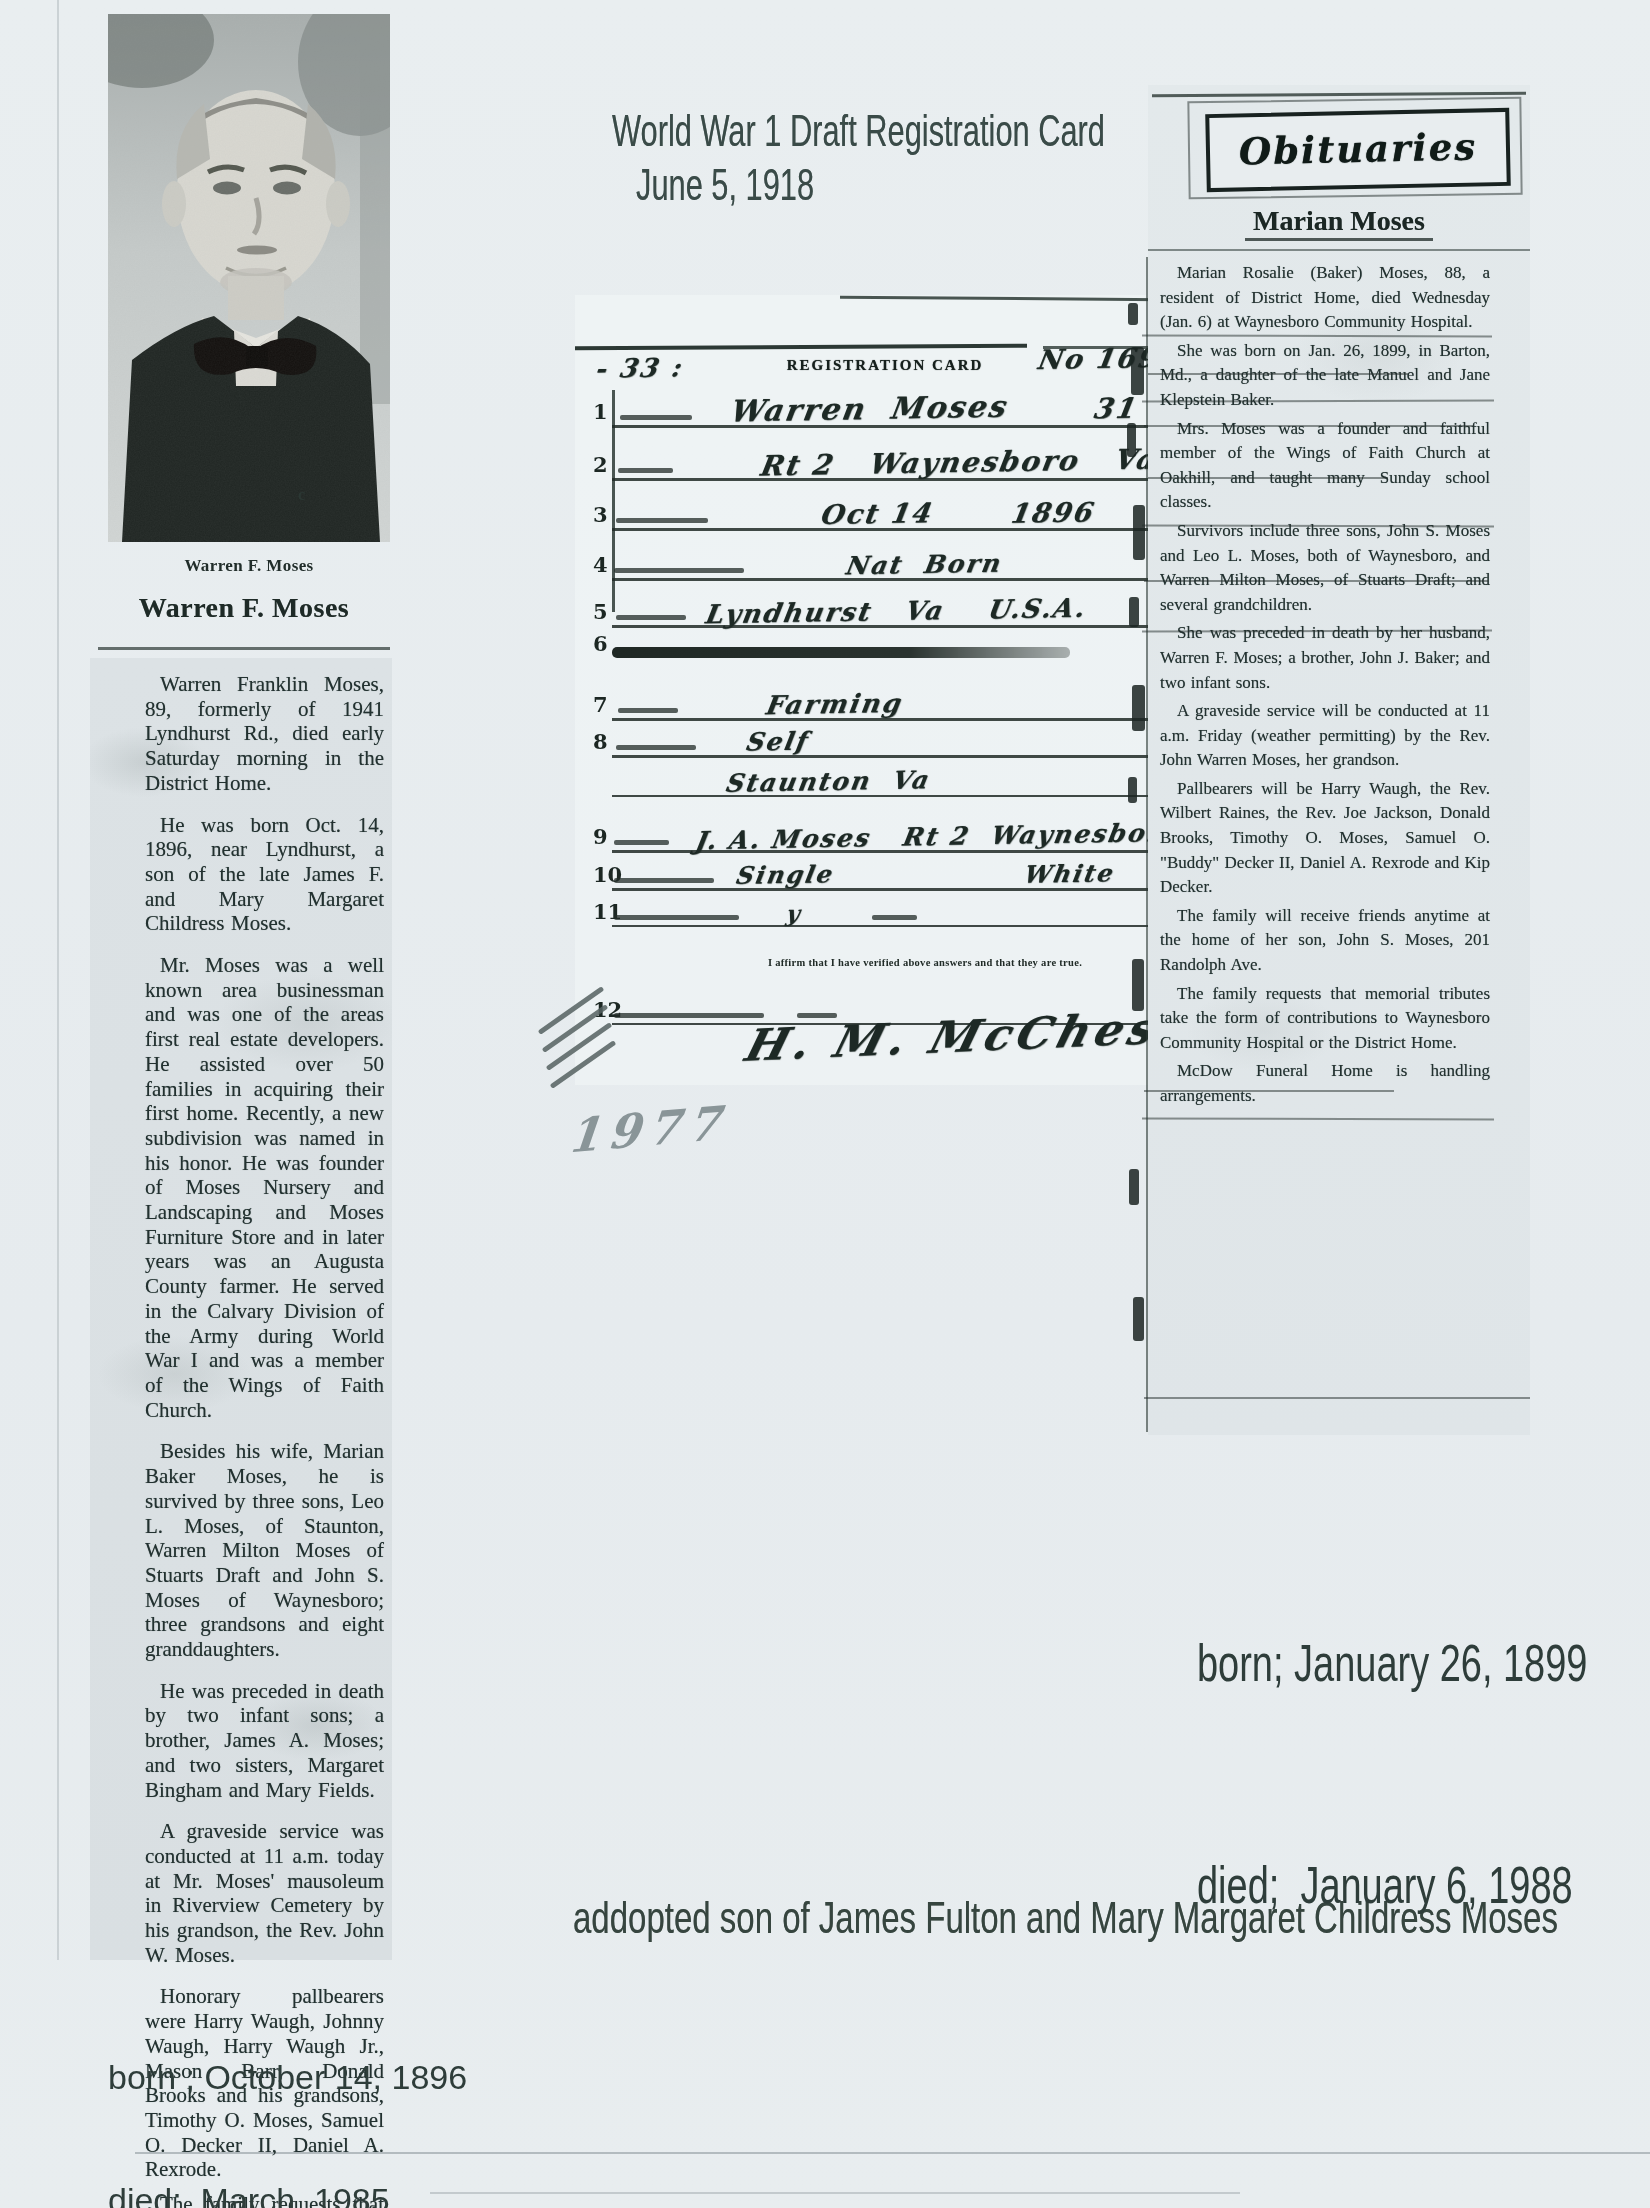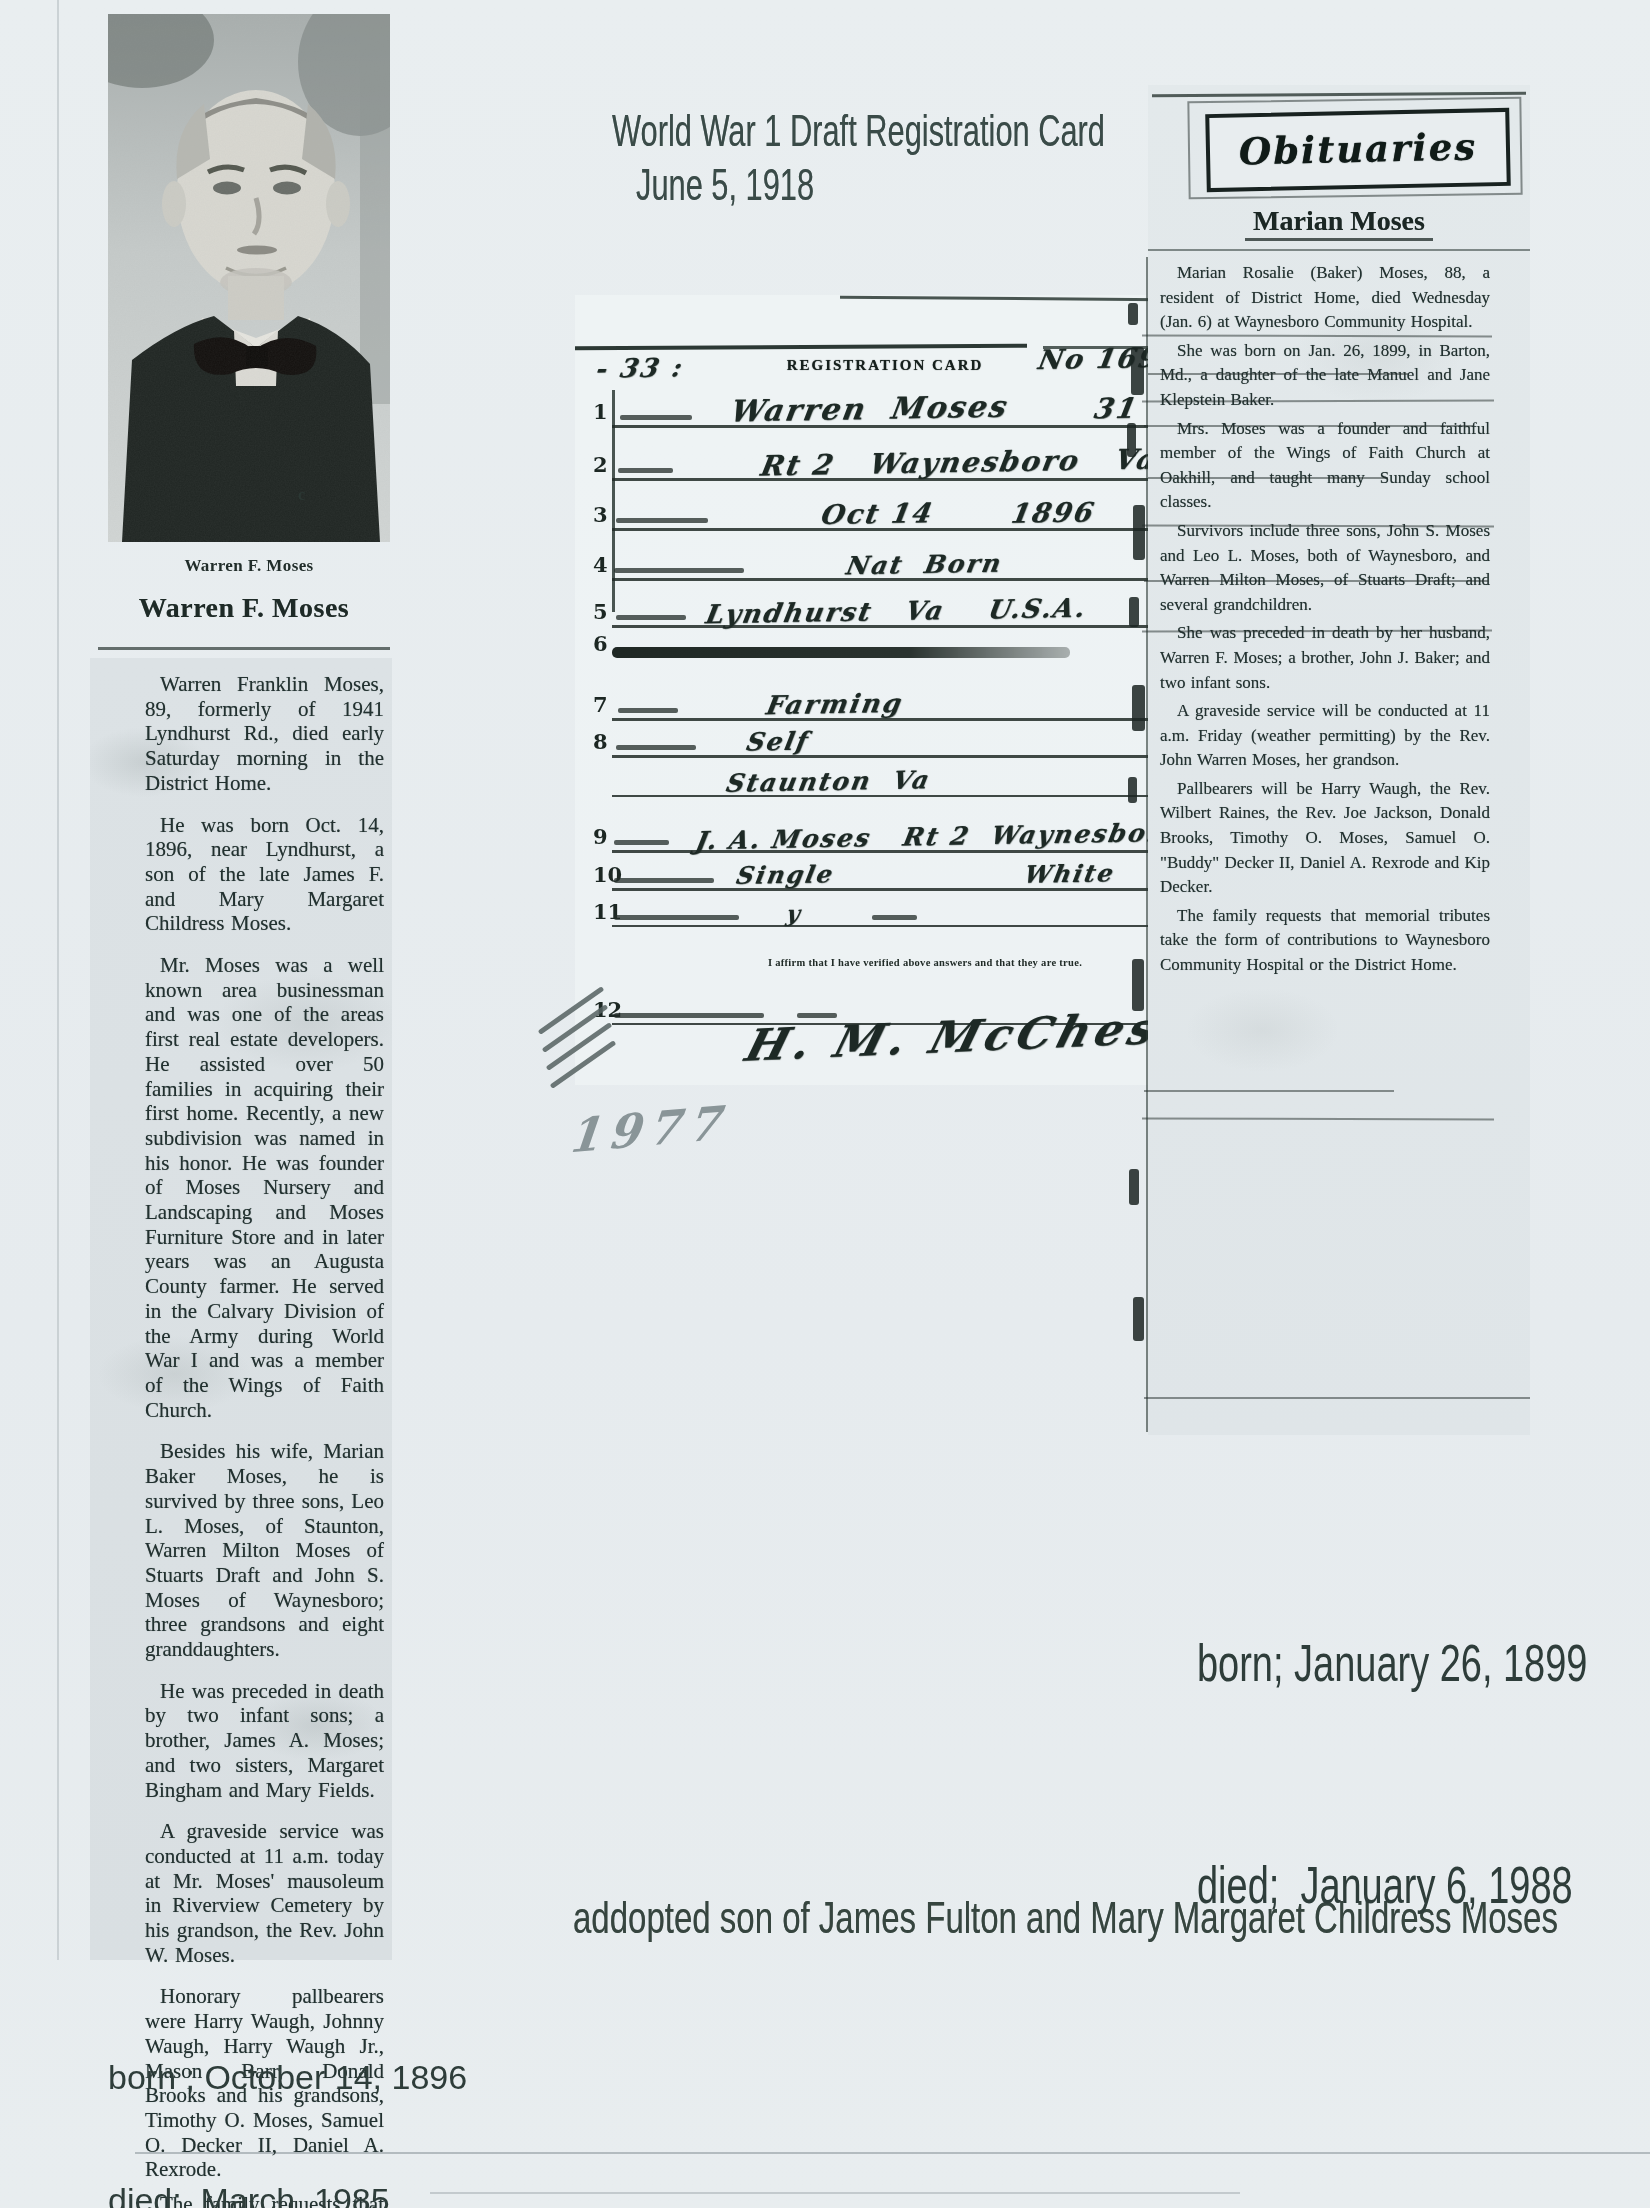--- a/index.html
+++ b/index.html
@@ -330,21 +330,23 @@
     <div class="dashmark" style="left:-15px;top:1212px;width:11px;height:44px;"></div>
 
     <div class="clip-text-right abs" style="left:8px;top:172px;width:338px;">
       <p>Marian Rosalie (Baker) Moses, 88, a resident of District Home, died Wednesday (Jan. 6) at Waynesboro Community Hospital.</p>
       <p>She was born on Jan. 26, 1899, in Barton, Md., a daughter of the late Manuel and Jane Klepstein Baker.</p>
       <p>Mrs. Moses was a founder and faithful member of the Wings of Faith Church at Oakhill, and taught many Sunday school classes.</p>
       <p>Survivors include three sons, John S. Moses and Leo L. Moses, both of Waynesboro, and Warren Milton Moses, of Stuarts Draft; and several grandchildren.</p>
       <p>She was preceded in death by her husband, Warren F. Moses; a brother, John J. Baker; and two infant sons.</p>
       <p>A graveside service will be conducted at 11 a.m. Friday (weather permitting) by the Rev. John Warren Moses, her grandson.</p>
       <p>Pallbearers will be Harry Waugh, the Rev. Wilbert Raines, the Rev. Joe Jackson, Donald Brooks, Timothy O. Moses, Samuel O. "Buddy" Decker II, Daniel A. Rexrode and Kip Decker.</p>
+      <p>The family will receive friends anytime at the home of her son, John S. Moses, 201 Randolph Ave.</p>
       <p>The family requests that memorial tributes take the form of contributions to Waynesboro Community Hospital or the District Home.</p>
+      <p>McDow Funeral Home is handling arrangements.</p>
     </div>
 
     <div class="artifact" style="left:-6px;top:250px;width:350px;transform:rotate(.2deg);"></div>
     <div class="artifact" style="left:0px;top:288px;width:260px;"></div>
     <div class="artifact" style="left:-6px;top:315px;width:352px;transform:rotate(-.2deg);"></div>
     <div class="artifact" style="left:-4px;top:340px;width:330px;"></div>
     <div class="artifact" style="left:0px;top:392px;width:240px;"></div>
     <div class="artifact" style="left:-6px;top:440px;width:352px;transform:rotate(.2deg);"></div>
     <div class="artifact" style="left:-4px;top:495px;width:344px;"></div>
     <div class="artifact" style="left:-6px;top:545px;width:350px;transform:rotate(-.2deg);"></div>

